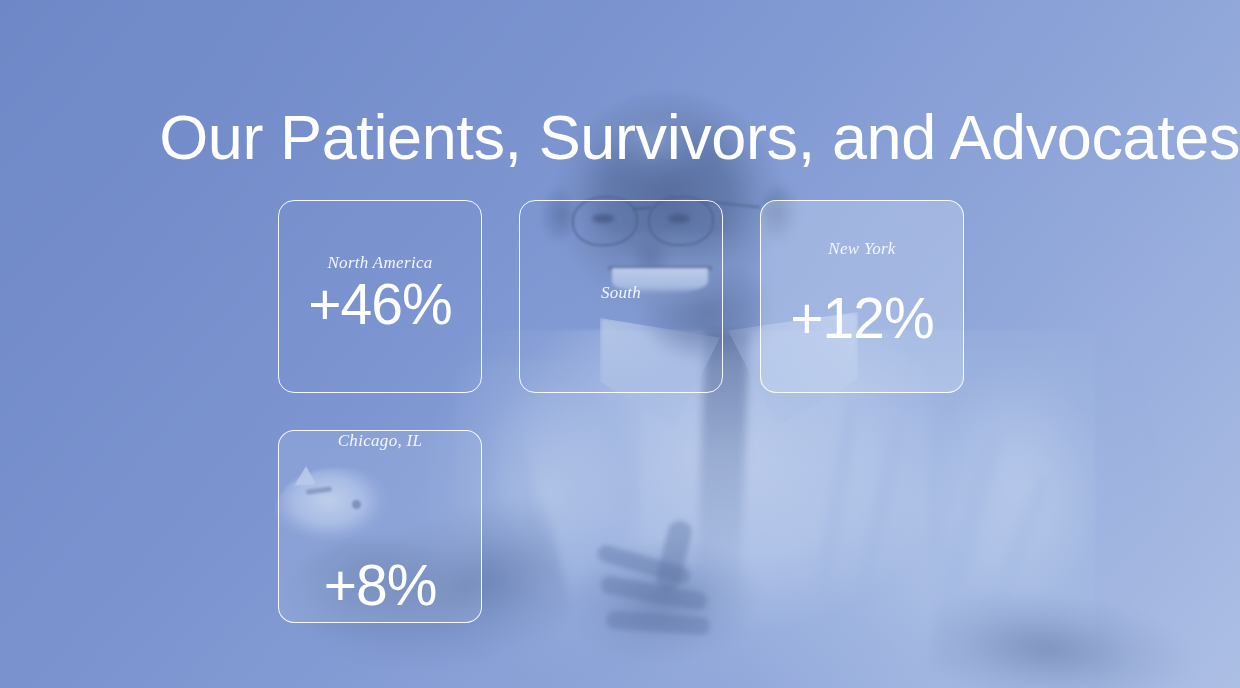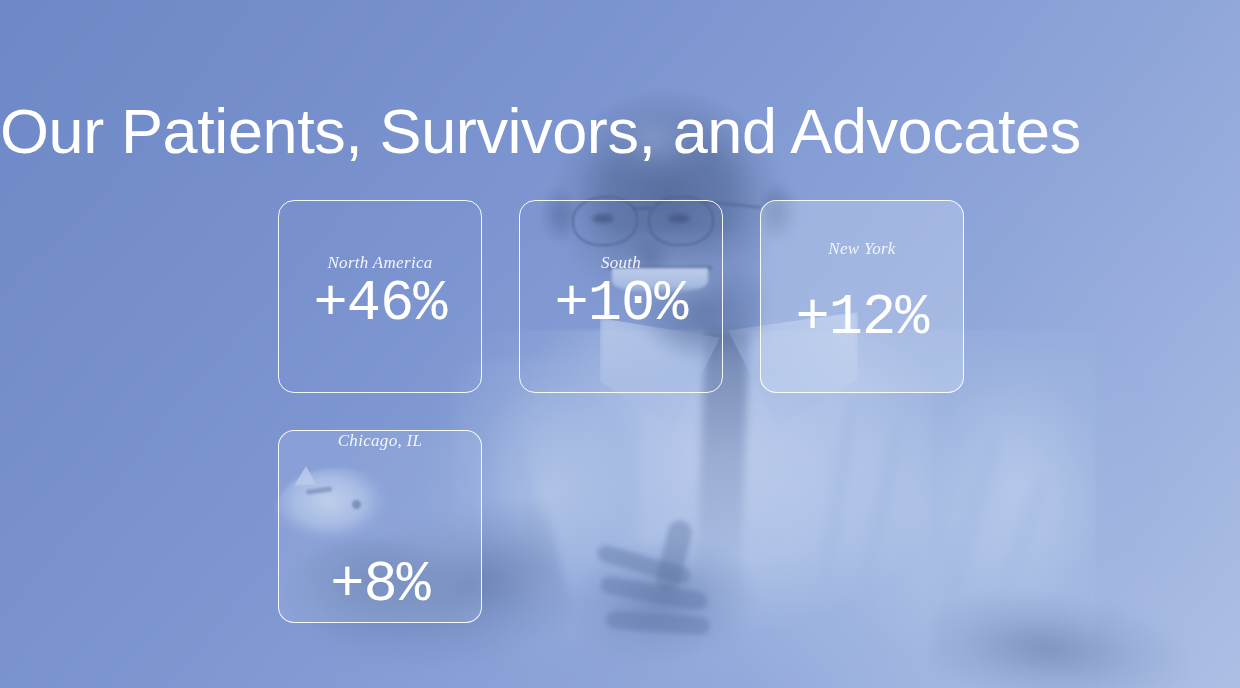--- a/index.html
+++ b/index.html
@@ -271,23 +271,23 @@
 
   
   .content {
     position: absolute;
     inset: 0;
   }
 
   .page-title {
     position: absolute;
     left: 0;
-    top: 56px;
+    top: 62px;
     width: 1240px;
-    text-align: left;
+    text-align: right;
     color: #ffffff;
     font-family: "Liberation Sans", sans-serif;
     font-size: 63px;
     font-weight: 300;
     letter-spacing: -0.4px;
     line-height: 1.05;
     white-space: nowrap;
   }
 
   .stats-grid {
@@ -327,21 +327,21 @@
     font-weight: 400;
     color: #f2f5fb;
     letter-spacing: 0.3px;
     margin-bottom: 2px;
     text-align: center;
     white-space: nowrap;
     font-style: italic;
   }
 
   .stat-value {
-    font-family: Liberation Mono, monospace;
+    font-family: Liberation Sans, sans-serif;
     font-size: 57px;
     font-weight: 300;
     color: #ffffff;
     letter-spacing: -1px;
     line-height: 1.05;
     text-align: center;
     white-space: nowrap;
   }
 </style>
 </head>
@@ -398,21 +398,20 @@
     <div class="stats-grid">
 
       <div class="stat-card">
         <div class="stat-label">North America</div>
         <div class="stat-value">+46%</div>
       </div>
 
 
       <div class="stat-card">
         <div class="stat-label">South</div>
-        <div class="stat-value">+10%</div>
       </div>
 
 
       <div class="stat-card frosted">
         <div class="stat-label">New York</div>
         <div class="stat-value">+12%</div>
       </div>
 
       <div class="stat-card frosted-soft">
         <div class="stat-label">Chicago, IL</div>

